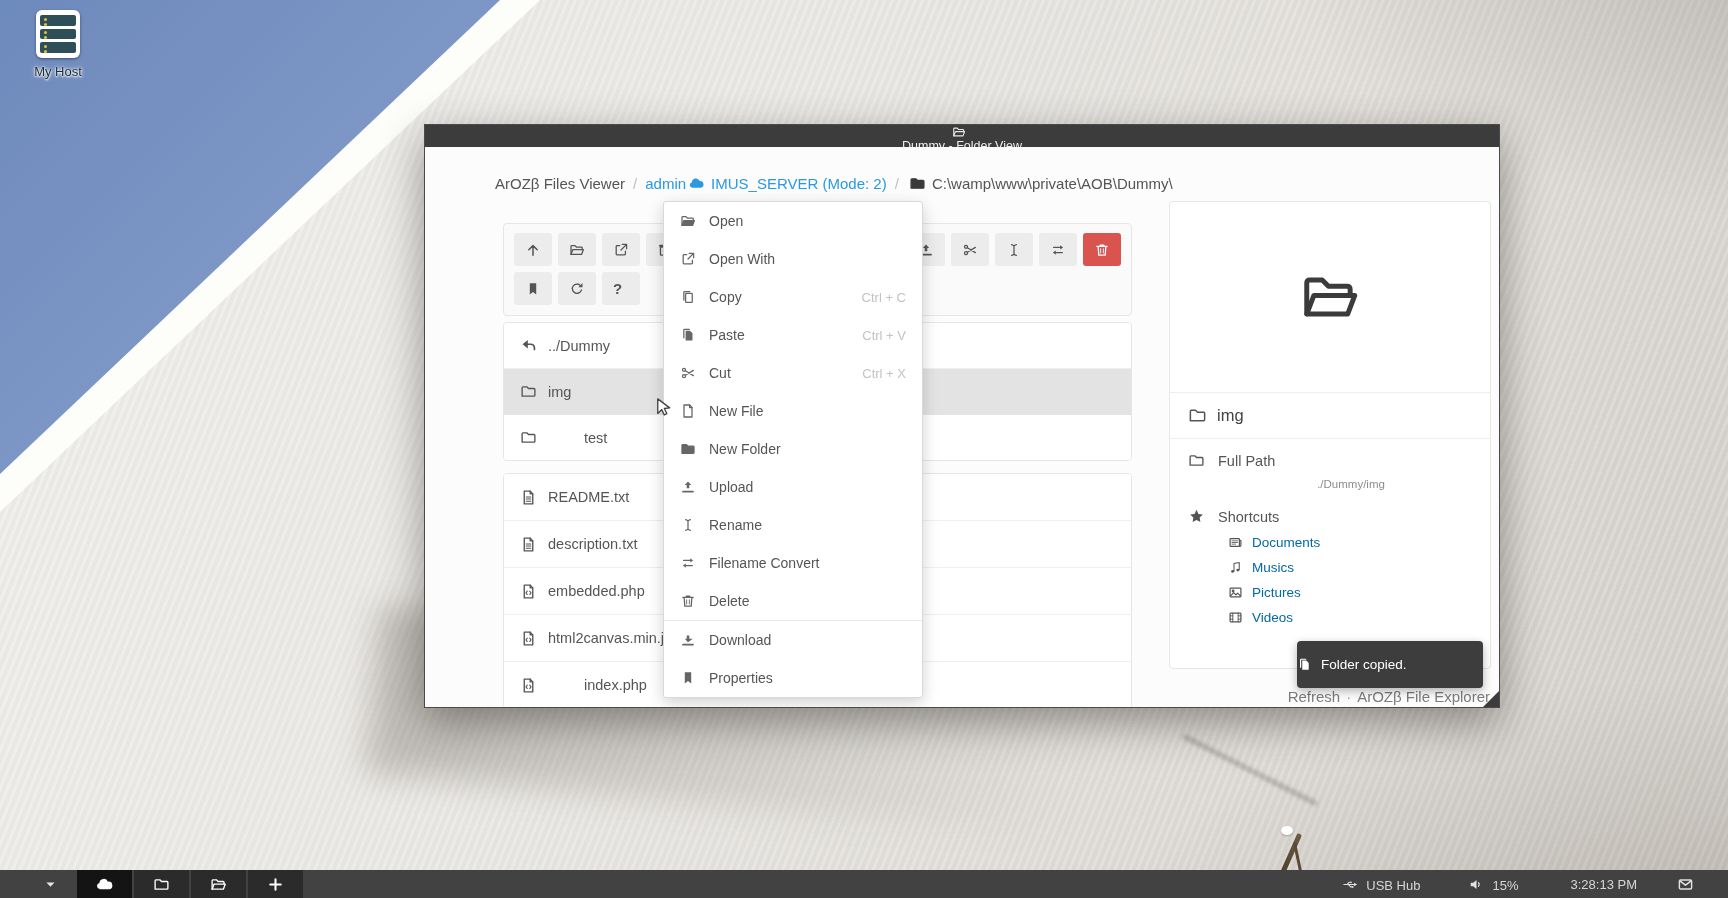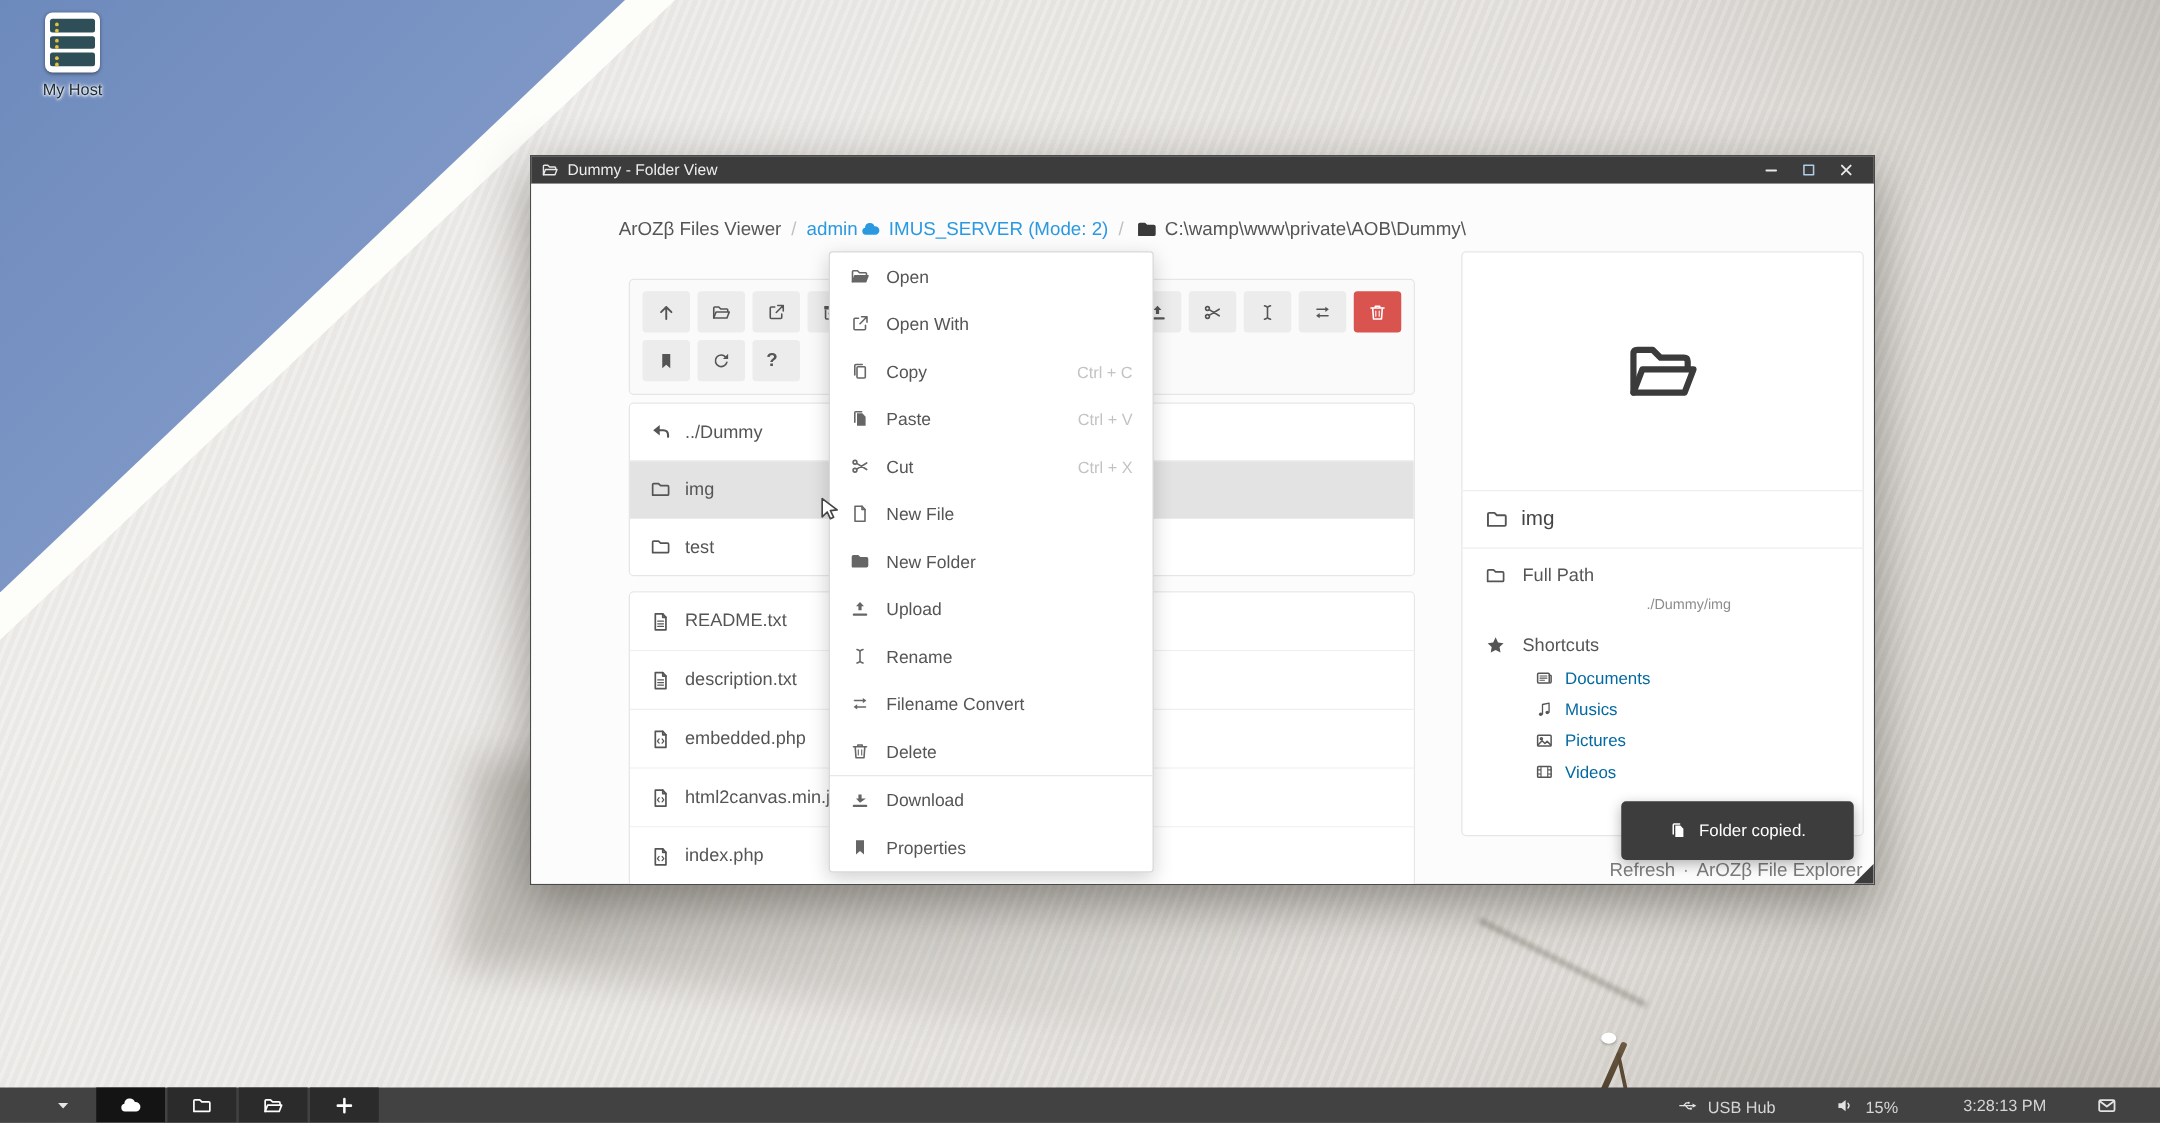--- a/index.html
+++ b/index.html
@@ -38,21 +38,21 @@
   .host-bar{flex:1;background:#2e4f57;border-radius:2px;position:relative;}
   .host-bar::before{content:"";position:absolute;left:4px;top:2.5px;width:3px;height:3px;
     border-radius:50%;background:#e6c23a;box-shadow:0 5px 0 #e6c23a;}
   .host-label{margin-top:6px;font-size:13px;color:#1c2b33;
     text-shadow:0 1px 2px #fff,0 0 4px #fff,0 0 2px #fff;}
   
   .window{position:absolute;left:424px;top:124px;width:1076px;height:584px;
     background:#fcfcfc;border:1px solid #4a4a4a;box-sizing:border-box;
     box-shadow:0 14px 40px rgba(40,36,28,.45);}
   .titlebar{height:22px;background:#3c3c3c;color:#ededed;display:flex;align-items:center;
-    padding:0 8px;font-size:12.5px;}
+    padding:0 8px;font-size:12.5px;flex-direction:column;}
   .titlebar .ic{width:14px;height:14px;margin-right:7px;color:#e8e8e8;}
   .win-controls{margin-left:auto;display:flex;align-items:center;gap:9px;}
   .win-btn{width:15px;height:15px;color:#f2f2f2;cursor:pointer;}
   .win-btn.max{color:#aecbe8;}
   .win-body{position:relative;height:560px;background:#fcfcfc;overflow:hidden;}
   
   .crumbs{position:absolute;left:70px;top:28px;font-size:15px;color:#555;
     display:flex;align-items:center;white-space:nowrap;}
   .crumbs .sep{color:#c0c0c0;padding:0 8px;}
   .crumbs .lnk{color:#2b99e0;}
@@ -70,21 +70,21 @@
     display:flex;align-items:center;justify-content:center;cursor:pointer;}
   .tb-btn .ic{width:16px;height:16px;}
   .tb-btn.danger{background:#d9534f;color:#fff;}
   .qg{font-size:15px;font-weight:bold;line-height:1;}
   
   .flist{left:78px;top:175px;width:629px;}
   .flist2{left:78px;top:326px;width:629px;}
   .row{height:45px;display:flex;align-items:center;padding:0 16px;font-size:14.5px;
     color:#555;border-bottom:1px solid #efefef;cursor:pointer;background:#fff;}
   .flist2 .row{height:46px;}
-  .row:last-child{border-bottom:none;}
+  .row:last-child{border-bottom:none;gap:36px;}
   .row.selected{background:#e3e3e3;border-bottom-color:#e3e3e3;}
   .row .ic{width:17px;height:17px;margin-right:11px;color:#555;flex:none;}
   
   .cmenu{position:absolute;left:238px;top:54px;width:258px;background:#fff;
     border:1px solid #d9d9d9;border-radius:3px;box-shadow:0 5px 16px rgba(0,0,0,.18);
     z-index:50;}
   .menu-item{height:38px;display:flex;align-items:center;padding:0 16px;font-size:14px;
     color:#555;cursor:pointer;}
   .menu-item .ic{width:16px;height:16px;margin-right:13px;color:#666;flex:none;}
   .menu-item .sc{margin-left:auto;color:#c3c3c3;font-size:13px;}
@@ -101,21 +101,21 @@
   .prow{display:flex;align-items:center;}
   .prow .ic{width:17px;height:17px;margin-right:13px;color:#555;flex:none;}
   .ppath{margin:9px 0 0 42px;font-size:11.5px;color:#8d8d8d;}
   .pshort{margin-top:18px;}
   .plist{margin:10px 0 0 40px;}
   .plist .pitem{display:flex;align-items:center;font-size:13.5px;color:#0369a1;
     margin-bottom:10px;cursor:pointer;}
   .plist .ic{width:15px;height:15px;margin-right:9px;color:#555;}
   
   .toast{position:absolute;left:872px;top:494px;width:186px;height:47px;background:#3d3d3d;
-    border-radius:4px;color:#fff;display:flex;align-items:center;justify-content:center;
+    border-radius:4px;color:#fff;display:flex;align-items:center;
     gap:9px;font-size:13.5px;box-shadow:0 3px 10px rgba(0,0,0,.3);z-index:60;}
   .toast .ic{width:15px;height:15px;color:#fff;}
   
   .wfooter{position:absolute;right:9px;bottom:2px;font-size:15px;color:#7c7c7c;}
   .wfooter .dot{padding:0 6px;color:#9a9a9a;}
   .resize-corner{position:absolute;right:0;bottom:0;width:0;height:0;
     border-left:16px solid transparent;border-bottom:16px solid #3c3c3c;}
   
   .cursor{position:absolute;left:652px;top:396px;width:23px;height:23px;z-index:120;}
   

